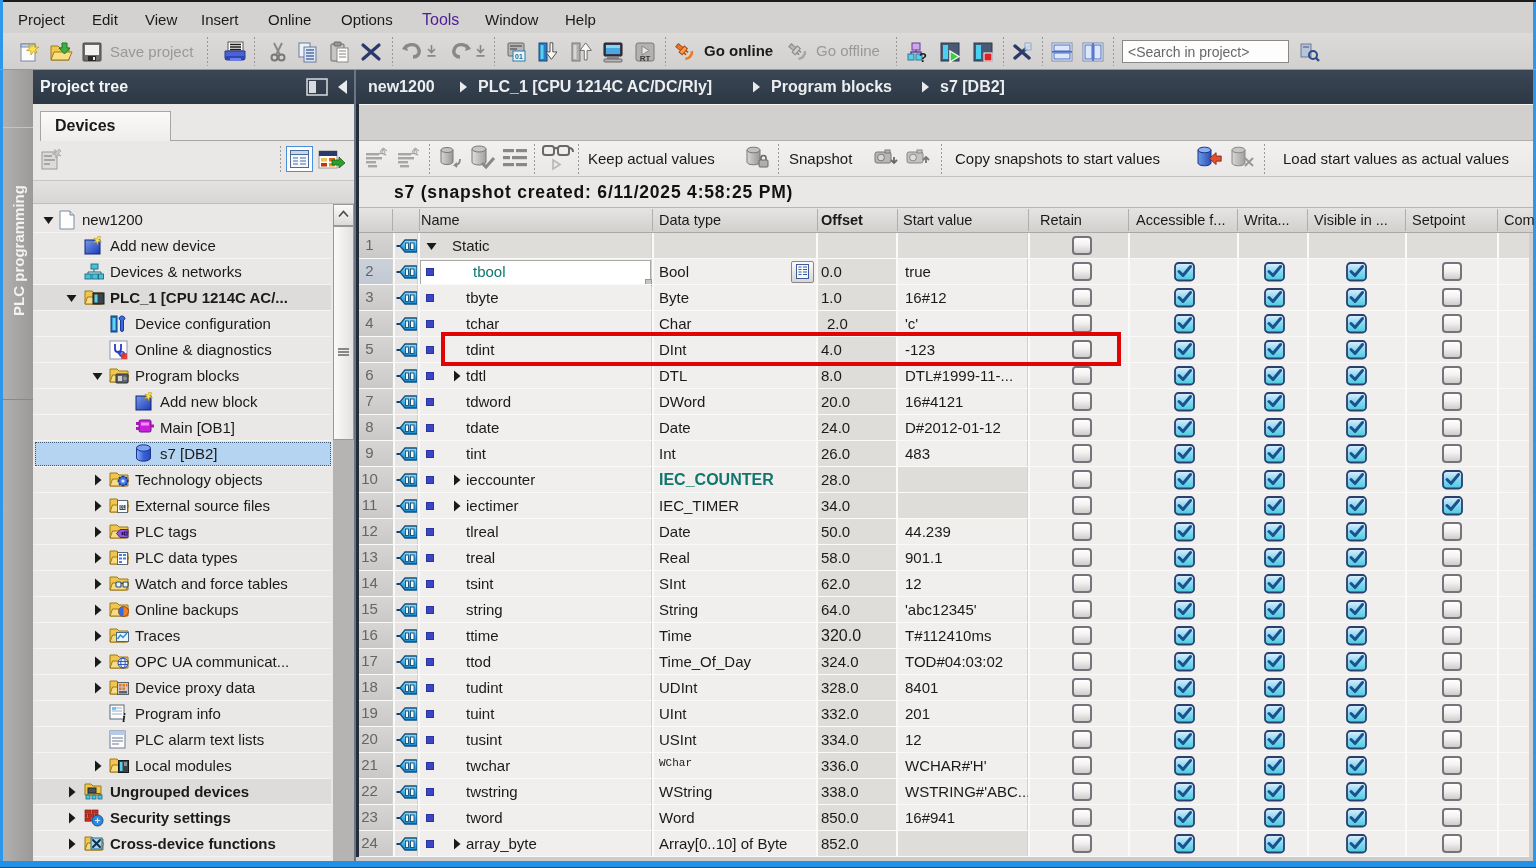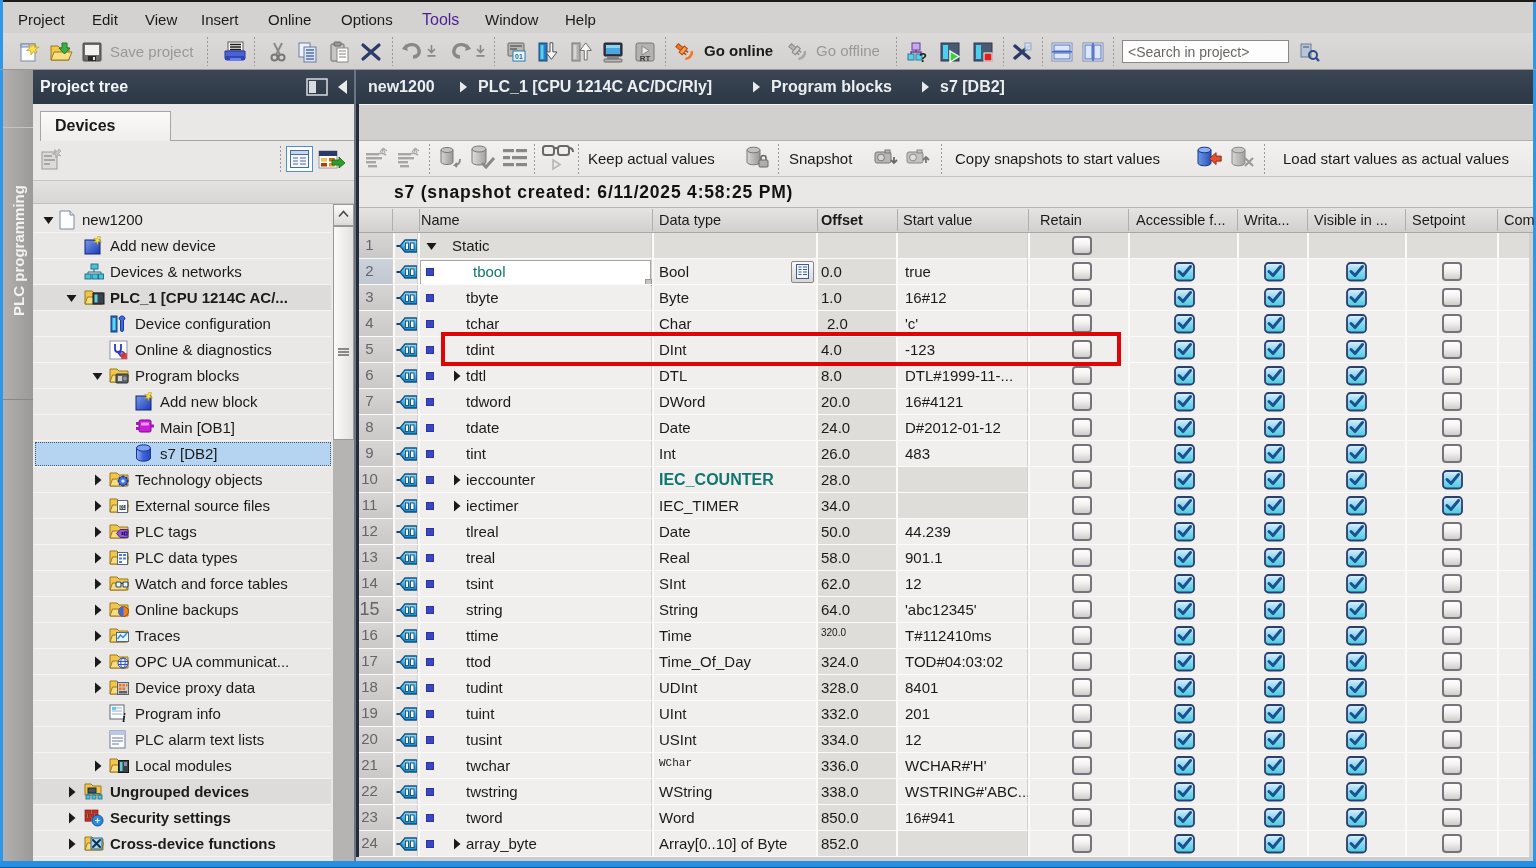--- a/index.html
+++ b/index.html
@@ -1684,21 +1684,21 @@
         <stop offset="0.42" stop-color="#96daf2"></stop>
         <stop offset="1" stop-color="#46ccdc"></stop>
       </linearGradient>
     </defs>
 <rect x="1" y="1" width="19" height="17.5" rx="3.5" fill="url(#cb41)" stroke="#2a3f6e" stroke-width="1.8"></rect>
 <path d="M5 9.5 L9 13.5 L16.5 4.5" fill="none" stroke="#1a5290" stroke-width="3" stroke-linecap="round" stroke-linejoin="round"></path>
 </svg>
 <div style="position:absolute;left:1442px;top:574px;width:20px;height:19px;border:2px solid #76747a;border-radius:4px;background:linear-gradient(180deg,#ffffff 0%,#f4f2f0 45%,#cfcdcb 100%)"></div>
 <div style="position:absolute;left:359px;top:596px;width:1170px;height:1px;background:#fafaf8"></div>
 <div style="position:absolute;left:359px;top:597px;width:33px;height:25px;background:linear-gradient(180deg,#d7d5d3,#cbc9c7)"></div>
-<div style="position:absolute;left:359px;top:597px;width:21px;height:25px;color:#66646a;font-size:18px;text-align:center;line-height:24px">15</div>
+<div style="position:absolute;left:359px;top:597px;width:21px;height:25px;color:#66646a;font-size:15px;text-align:center;line-height:24px">15</div>
 <div style="position:absolute;left:394px;top:597px;width:23px;height:25px;background:#e7e5e3"></div>
 <div style="position:absolute;left:419px;top:597px;width:232px;height:25px;background:#f0efed"></div>
 <div style="position:absolute;left:653px;top:597px;width:163px;height:25px;background:#f0efed"></div>
 <div style="position:absolute;left:817px;top:597px;width:79px;height:25px;background:#dfddda"></div>
 <div style="position:absolute;left:898px;top:597px;width:129px;height:25px;background:#f0efed"></div>
 <div style="position:absolute;left:1029px;top:597px;width:99px;height:25px;background:#f0efed"></div>
 <div style="position:absolute;left:1129px;top:597px;width:108px;height:25px;background:#f0efed"></div>
 <div style="position:absolute;left:1238px;top:597px;width:69px;height:25px;background:#f0efed"></div>
 <div style="position:absolute;left:1308px;top:597px;width:97px;height:25px;background:#f0efed"></div>
 <div style="position:absolute;left:1406px;top:597px;width:91px;height:25px;background:#f0efed"></div>
@@ -1779,21 +1779,21 @@
       </linearGradient>
     </defs>
 <path d="M0.5 7 h5" stroke="#14406a" stroke-width="2"></path>
 <path d="M20 1 h-11 l-5 6 5 6 h11 a1 1 0 0 0 1 -1 v-10 a1 1 0 0 0 -1 -1 z" fill="url(#tg396_629)" stroke="#10507e" stroke-width="1.3"></path>
 <rect x="9.5" y="4" width="3" height="6.5" fill="#f0fafe" stroke="#0b3a64" stroke-width="0.8"></rect>
 <rect x="14.5" y="4" width="3.5" height="6.5" fill="#f0fafe" stroke="#0b3a64" stroke-width="0.8"></rect>
 </svg>
 <div style="position:absolute;left:426px;top:632px;width:8px;height:8px;background:#3a46c4;border:1px solid #2a34a0"></div>
 <div style="position:absolute;left:466px;top:627px;font-size:15px;color:#1a1a1a;font-weight:normal;white-space:nowrap;">ttime</div>
 <div style="position:absolute;left:659px;top:627px;font-size:15px;color:#1a1a1a;font-weight:normal;white-space:nowrap;">Time</div>
-<div style="position:absolute;left:821px;top:627px;font-size:10px;color:#1a1a1a;font-weight:normal;white-space:nowrap;">320.0</div>
+<div style="position:absolute;left:821px;top:627px;font-size:16px;color:#1a1a1a;font-weight:normal;white-space:nowrap;">320.0</div>
 <div style="position:absolute;left:905px;top:627px;font-size:15px;color:#1a1a1a;font-weight:normal;white-space:nowrap;">T#112410ms</div>
 <div style="position:absolute;left:1072px;top:626px;width:20px;height:19px;border:2px solid #76747a;border-radius:4px;background:linear-gradient(180deg,#ffffff 0%,#f4f2f0 45%,#cfcdcb 100%)"></div>
 <svg style="position:absolute;left:1174px;top:626px" width="21" height="20" viewBox="0 0 21 20">
 <defs>
       <linearGradient id="cb45" x1="0" y1="0" x2="0" y2="1">
 <stop offset="0" stop-color="#e2f0fc"></stop>
         <stop offset="0.42" stop-color="#96daf2"></stop>
         <stop offset="1" stop-color="#46ccdc"></stop>
       </linearGradient>
     </defs>

